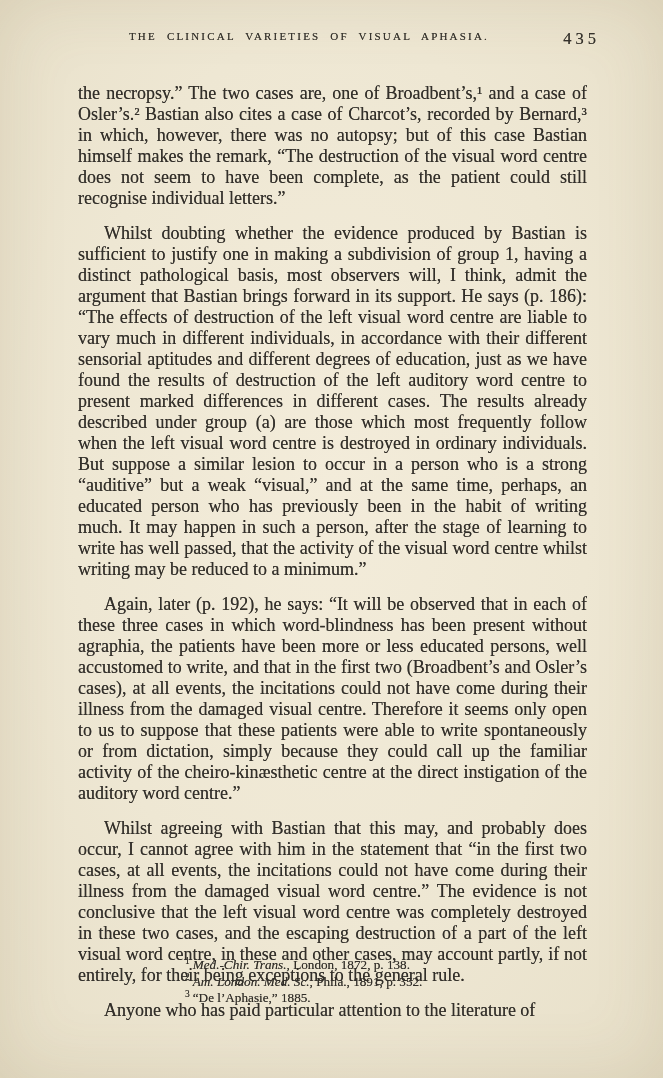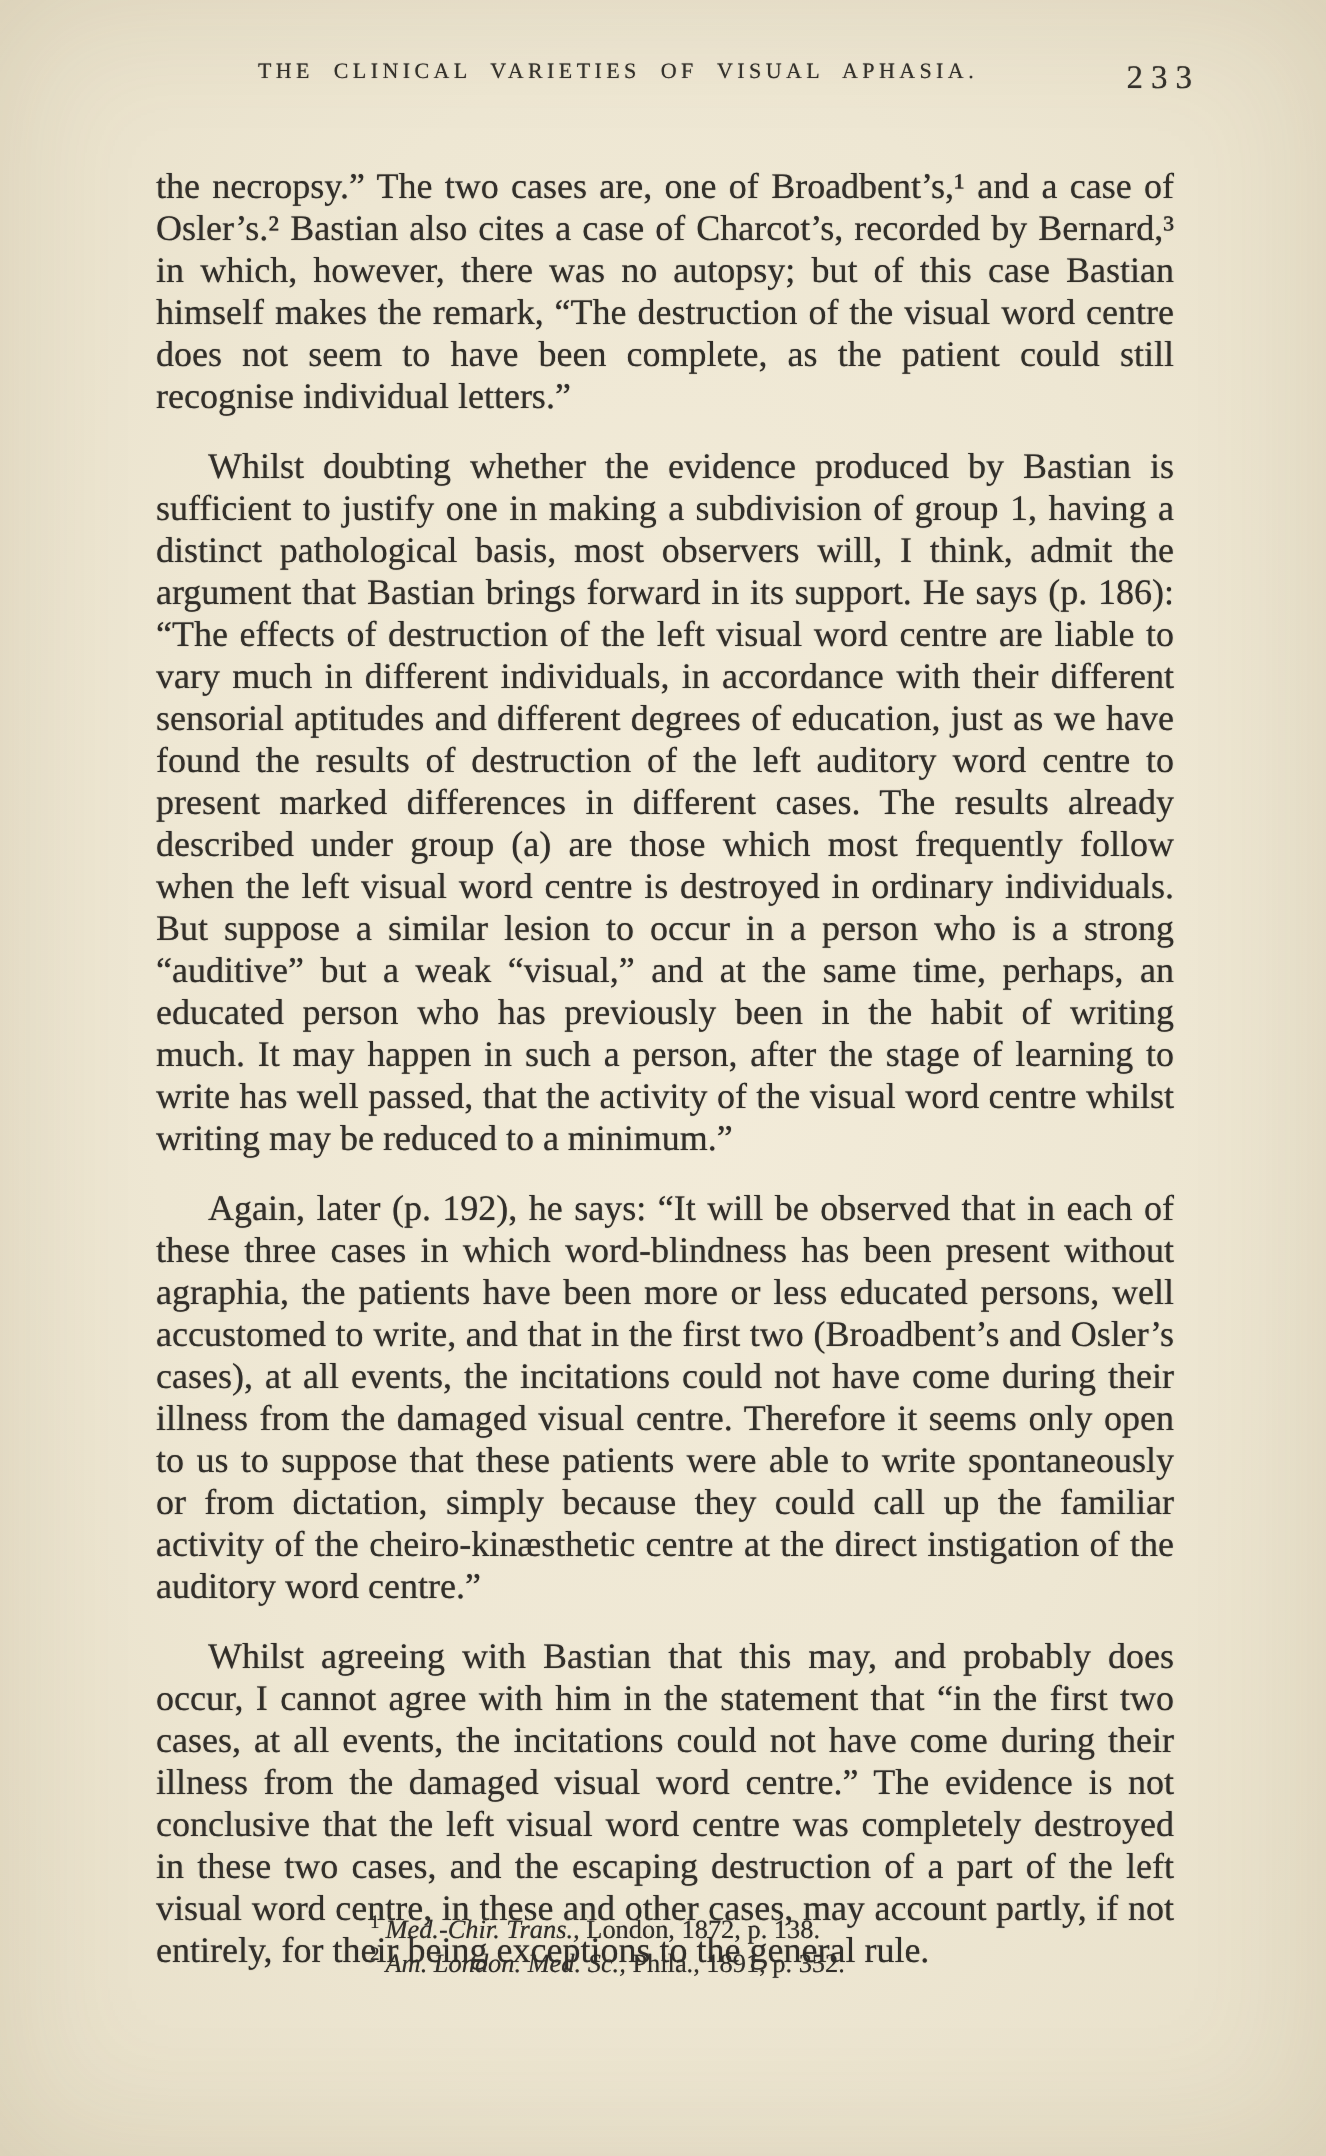--- a/index.html
+++ b/index.html
@@ -86,32 +86,36 @@
   .fn-italic {
   }
 </style>
 </head>
 <body>
 
 <div class="page">
 
   <header class="header">
     <div class="running-title">THE CLINICAL VARIETIES OF VISUAL APHASIA.</div>
-    <div class="page-number">233</div>
+    <div class="page-number">435</div>
   </header>
 
   <main class="body-text">
     <p class="para">the necropsy.” The two cases are, one of Broadbent’s,¹ and a case of Osler’s.² Bastian also cites a case of Charcot’s, recorded by Bernard,³ in which, however, there was no autopsy; but of this case Bastian himself makes the remark, “The destruction of the visual word centre does not seem to have been complete, as the patient could still recognise individual letters.”</p>
     <p class="para indent">Whilst doubting whether the evidence produced by Bastian is sufficient to justify one in making a subdivision of group 1, having a distinct pathological basis, most observers will, I think, admit the argument that Bastian brings forward in its support. He says (p. 186): “The effects of destruction of the left visual word centre are liable to vary much in different individuals, in accordance with their different sensorial aptitudes and different degrees of education, just as we have found the results of destruction of the left auditory word centre to present marked differences in different cases. The results already described under group (a) are those which most frequently follow when the left visual word centre is destroyed in ordinary individuals. But suppose a similar lesion to occur in a person who is a strong “auditive” but a weak “visual,” and at the same time, perhaps, an educated person who has previously been in the habit of writing much. It may happen in such a person, after the stage of learning to write has well passed, that the activity of the visual word centre whilst writing may be reduced to a minimum.”</p>
     <p class="para indent">Again, later (p. 192), he says: “It will be observed that in each of these three cases in which word-blindness has been present without agraphia, the patients have been more or less educated persons, well accustomed to write, and that in the first two (Broadbent’s and Osler’s cases), at all events, the incitations could not have come during their illness from the damaged visual centre. Therefore it seems only open to us to suppose that these patients were able to write spontaneously or from dictation, simply because they could call up the familiar activity of the cheiro-kinæsthetic centre at the direct instigation of the auditory word centre.”</p>
     <p class="para indent">Whilst agreeing with Bastian that this may, and probably does occur, I cannot agree with him in the statement that “in the first two cases, at all events, the incitations could not have come during their illness from the damaged visual word centre.” The evidence is not conclusive that the left visual word centre was completely destroyed in these two cases, and the escaping destruction of a part of the left visual word centre, in these and other cases, may account partly, if not entirely, for their being exceptions to the general rule.</p>
+    <p class="para indent">Anyone who has paid particular attention to the literature of</p>
   </main>
 
   <footer class="footnotes">
     <div class="footnote">
       <sup class="fn-marker">1</sup><i class="fn-italic">Med.-Chir. Trans.,</i><span> London, 1872, p. 138.</span>
     </div>
     <div class="footnote">
       <sup class="fn-marker">2</sup><i class="fn-italic">Am. London. Med. Sc.,</i><span> Phila., 1891, p. 352.</span>
     </div>
+    <div class="footnote">
+      <sup class="fn-marker">3</sup><i class="fn-italic"></i><span>“De l’Aphasie,” 1885.</span>
+    </div>
   </footer>
 
 </div>
 
 </body></html>

